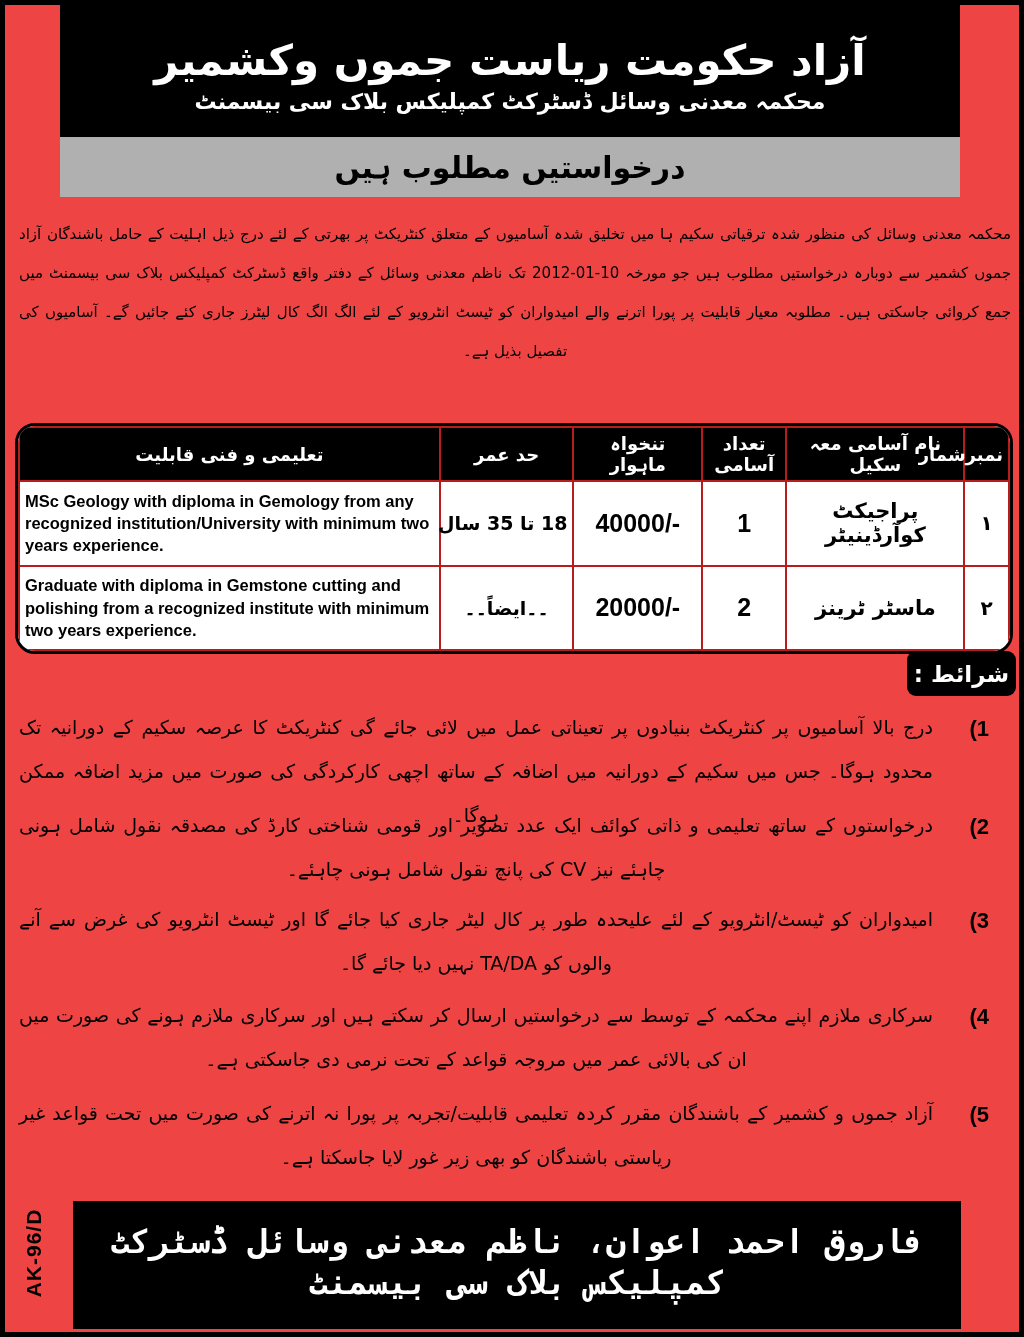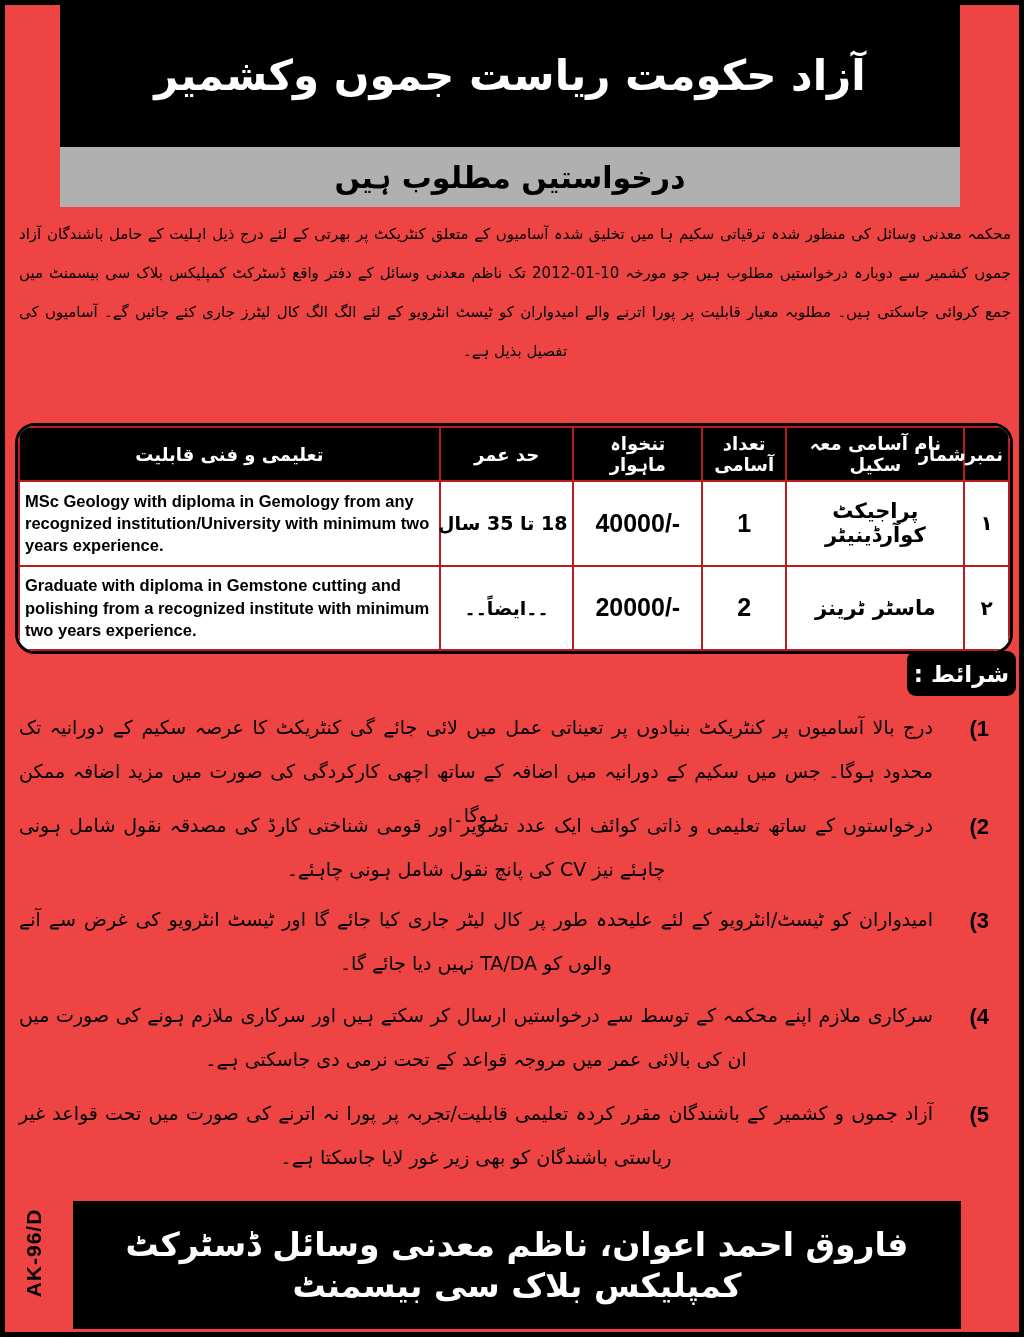--- a/index.html
+++ b/index.html
@@ -11,21 +11,21 @@
   
   .header-black {
     position:absolute; left:55px; top:0; width:900px; height:142px;
     background:#000; color:#fff;
     display:flex; flex-direction:column; align-items:center; justify-content:center;
     text-align:center; gap:6px;
   }
   .header-title   { font-size:42px; font-weight:bold; line-height:1.1; direction:rtl; }
   .header-subtitle{ font-size:22px; font-weight:bold; line-height:1.1; direction:rtl; }
   .gray-banner {
-    position:absolute; left:55px; top:142px; width:900px; height:60px;
+    position:absolute; left:55px; top:132px; width:900px; height:60px;
     background:#b0b0b0; color:#000;
     display:flex; align-items:center; justify-content:center;
     font-size:30px; font-weight:bold; direction:rtl;
   }
   
   .intro {
     position:absolute; left:14px; top:210px; width:992px; height:202px;
     direction:rtl; text-align:justify; text-align-last:center;
     font-size:15px; line-height:39px; font-weight:500;
   }
@@ -69,36 +69,37 @@
   .cond-4 { top:988px; } .cond-5 { top:1086px; }
   .cond-marker {
     position:absolute; right:16px; top:2px; direction:ltr;
     font-family:"Liberation Sans", sans-serif; font-size:22px; font-weight:bold;
   }
   
   .footer-banner {
     position:absolute; left:68px; top:1196px; width:888px; height:128px;
     background:#000; color:#fff; box-sizing:border-box; padding:0 14px;
     display:flex; align-items:center; justify-content:center;
-    font-size:33px; font-weight:bold; text-align:center; direction:rtl; line-height:1.25;
+    font-size:33px; font-weight:bold; text-align:center; direction:rtl; line-height:1.25;font-family:Liberation Mono, monospace;
   }
   .ak-code {
     position:absolute; left:-37px; top:1236px; width:132px; text-align:center;
     transform:rotate(-90deg);
     font-family:"Liberation Sans", sans-serif; font-size:21px; font-weight:bold; letter-spacing:1px;
     color:#000;
   }
 </style>
 </head>
 <body>
 
 <div class="page">
 
   <div class="header-black">
     <div class="header-title">آزاد حکومت ریاست جموں وکشمیر</div>
+    <div class="header-subtitle">محکمہ معدنی وسائل ڈسٹرکٹ کمپلیکس بلاک سی بیسمنٹ</div>
   </div>
 
   <div class="gray-banner">درخواستیں مطلوب ہیں</div>
 
   <div class="intro">محکمہ معدنی وسائل کی منظور شدہ ترقیاتی سکیم ہا میں تخلیق شدہ آسامیوں کے متعلق کنٹریکٹ پر بھرتی کے لئے درج ذیل اہلیت کے حامل باشندگان آزاد جموں کشمیر سے دوبارہ درخواستیں مطلوب ہیں جو مورخہ 10-01-2012 تک ناظم معدنی وسائل کے دفتر واقع ڈسٹرکٹ کمپلیکس بلاک سی بیسمنٹ میں جمع کروائی جاسکتی ہیں۔ مطلوبہ معیار قابلیت پر پورا اترنے والے امیدواران کو ٹیسٹ انٹرویو کے لئے الگ الگ کال لیٹرز جاری کئے جائیں گے۔ آسامیوں کی تفصیل بذیل ہے۔</div>
 
   <div class="table-frame">
     <table class="jobs-table">
       <colgroup>
         <col style="width:4.5%">

